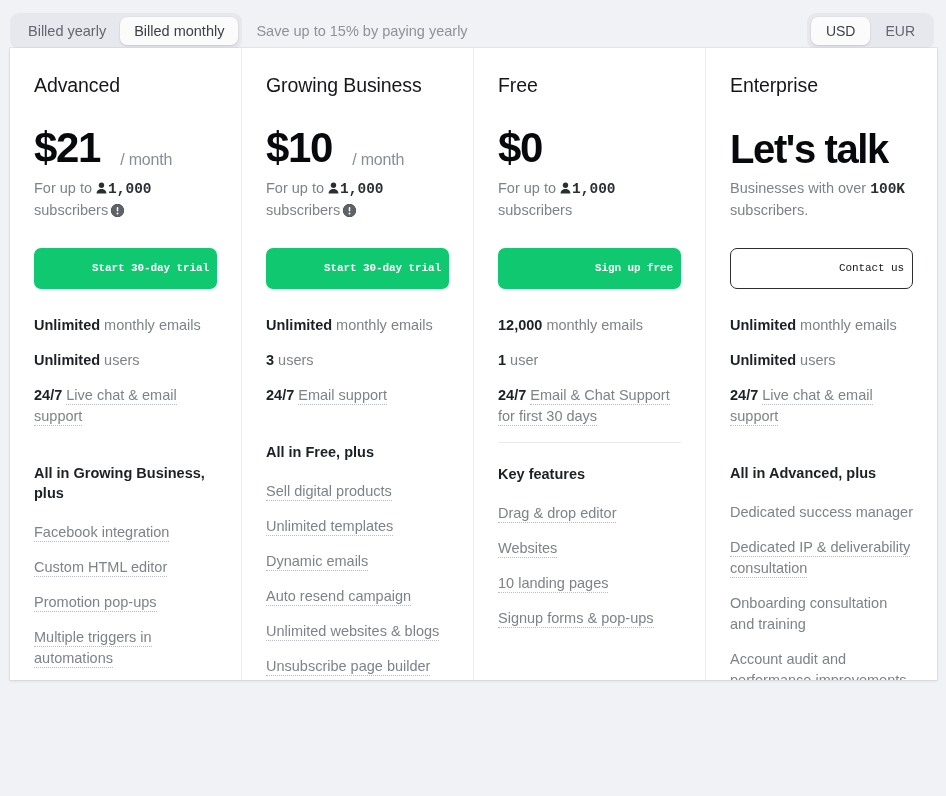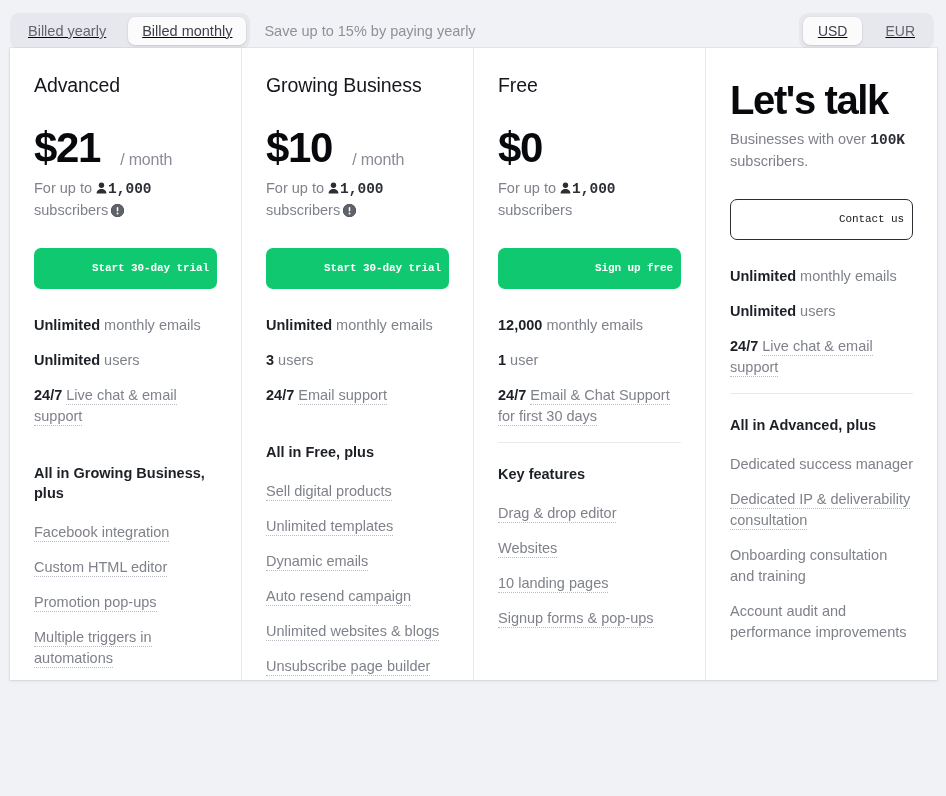--- a/index.html
+++ b/index.html
@@ -26,22 +26,21 @@
     align-items: center;
     padding: 0 12px 0 10px;
   }
 
   .seg {
     display: inline-flex;
     align-items: center;
     background: #e7e8ed;
     border-radius: 9px;
     padding: 4px;
-    gap: 8px;
-    text-decoration: underline;
+    gap: 0;
   }
   .seg-btn {
     border: none;
     background: transparent;
     font-family: "Liberation Sans", sans-serif;
     font-size: 14.5px;
     color: #63666e;
     padding: 7px 14px;
     border-radius: 7px;
     cursor: pointer;
@@ -317,20 +316,21 @@
         <div class="divider"></div>
         <div class="feat-heading">Key features</div>
         <div class="feat-block">
           <div class="feat"><span class="dotted">Drag &amp; drop editor</span></div>
           <div class="feat"><span class="dotted">Websites</span></div>
           <div class="feat"><span class="dotted">10 landing pages</span></div>
           <div class="feat"><span class="dotted">Signup forms &amp; pop-ups</span></div>
         </div>
       </div>
       <div class="card">
+        <div class="plan-name">Enterprise</div>
         <div class="price-row">
           <span class="price-amount talk">Let's talk</span>
         </div>
         <div class="sub-line"><span>Businesses with over</span> <b>100K</b> <span>subscribers.</span></div>
         <div class="cta-wrap">
           <button class="cta outline">Contact us</button>
         </div>
         <div class="feat-block">
           <div class="feat"><b>Unlimited</b> <span class="">monthly emails</span></div>
           <div class="feat"><b>Unlimited</b> <span class="">users</span></div>

